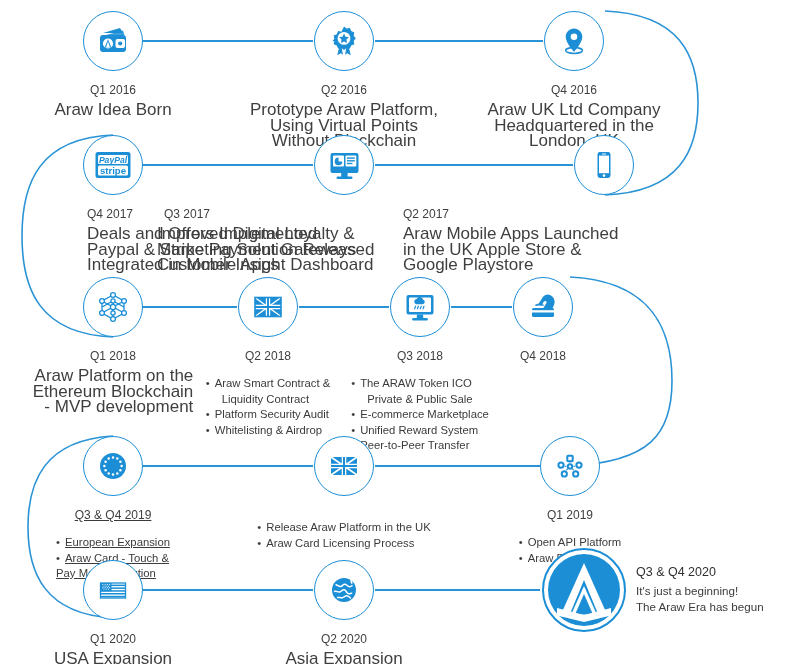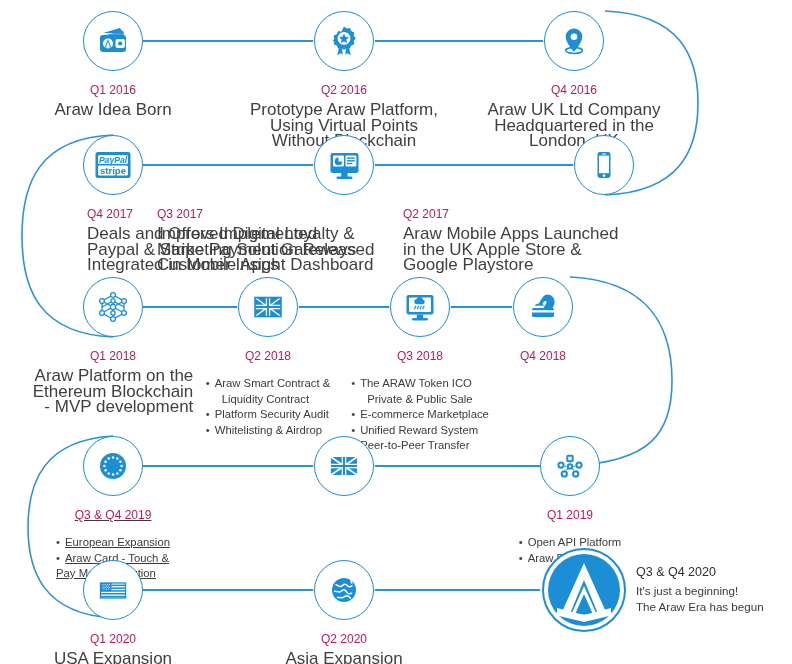--- a/index.html
+++ b/index.html
@@ -48,21 +48,21 @@
   .label{
     position:absolute;
     top:42px;
     font-size:11.5px;
     line-height:15px;
     color:#3b3b3b;
     white-space:nowrap;
   }
   .label .period{
     font-size:12px;
-    color:#be185d;
+    color:#404040;
     margin-bottom:4px;
     white-space:nowrap;
   }
   .label .desc{
     font-size:17px;
     line-height:15.5px;
     color:#3f3f3f;
   }
   .label .desc div{white-space:nowrap;}
 
@@ -229,21 +229,21 @@
         <path d="M10.5 8.6 a3.8 3.8 0 1 0 3.8 3.8 h-3.8z" fill="#1b8ed6"></path>
         <rect x="17.5" y="6.5" width="10.8" height="11" rx="1" fill="#ffffff"></rect>
         <rect x="19" y="8.4" width="7.8" height="1.4" fill="#1b8ed6"></rect>
         <rect x="19" y="11.1" width="7.8" height="1.4" fill="#1b8ed6"></rect>
         <rect x="19" y="13.8" width="5.4" height="1.4" fill="#1b8ed6"></rect>
         <rect x="13.2" y="24" width="6.4" height="4" fill="#1b8ed6"></rect>
         <rect x="8.5" y="27.6" width="16" height="2.4" rx="1.2" fill="#1b8ed6"></rect>
       </svg>
     </div>
     <div class="label al-left-blk" style="left:-62px;top:42px;width:250px;">
-      <div class="period" style="text-align:left;">Q3 2017</div>
+      <div class="period" style="text-align:left;margin-left:7px;">Q3 2017</div>
       <div class="desc">
         <div>Improved Digital Loyalty &amp;</div>
         <div>Marketing Solution Released</div>
         <div>Customer Insight Dashboard</div>
       </div>
     </div>
   </div>
 
   <div class="node" style="left:604px;top:165px;">
     <div class="node-ring sz-normal">
@@ -400,20 +400,24 @@
         </g>
         <g stroke="#ffffff" stroke-width="4.6">
           <path d="M16 7 L16 25 M3 16 L29 16"></path>
         </g>
         <g stroke="#1b8ed6" stroke-width="2">
           <path d="M16 7 L16 25 M3 16 L29 16"></path>
         </g>
       </svg>
     </div>
     <div class="label" style="left:50%;top:42px;transform:translateX(-50%);">
+      <ul class="bullets">
+        <li>Release Araw Platform in the UK</li>
+        <li>Araw Card Licensing Process</li>
+      </ul>
     </div>
   </div>
 
   <div class="node" style="left:570px;top:466px;">
     <div class="node-ring sz-normal">
       <svg class="node-icon" width="32" height="32" viewBox="0 0 32 32">
         <g stroke="#1b8ed6" stroke-width="1.1" stroke-dasharray="2 1.8" fill="none">
           <path d="M16 10.5 L16 14 M12.5 16.6 L9 15.4 M19.5 16.6 L23 15.4 M13.6 18.6 L11.6 21.4 M18.4 18.6 L20.4 21.4"></path>
         </g>
         <g fill="none" stroke="#1b8ed6" stroke-width="2">

